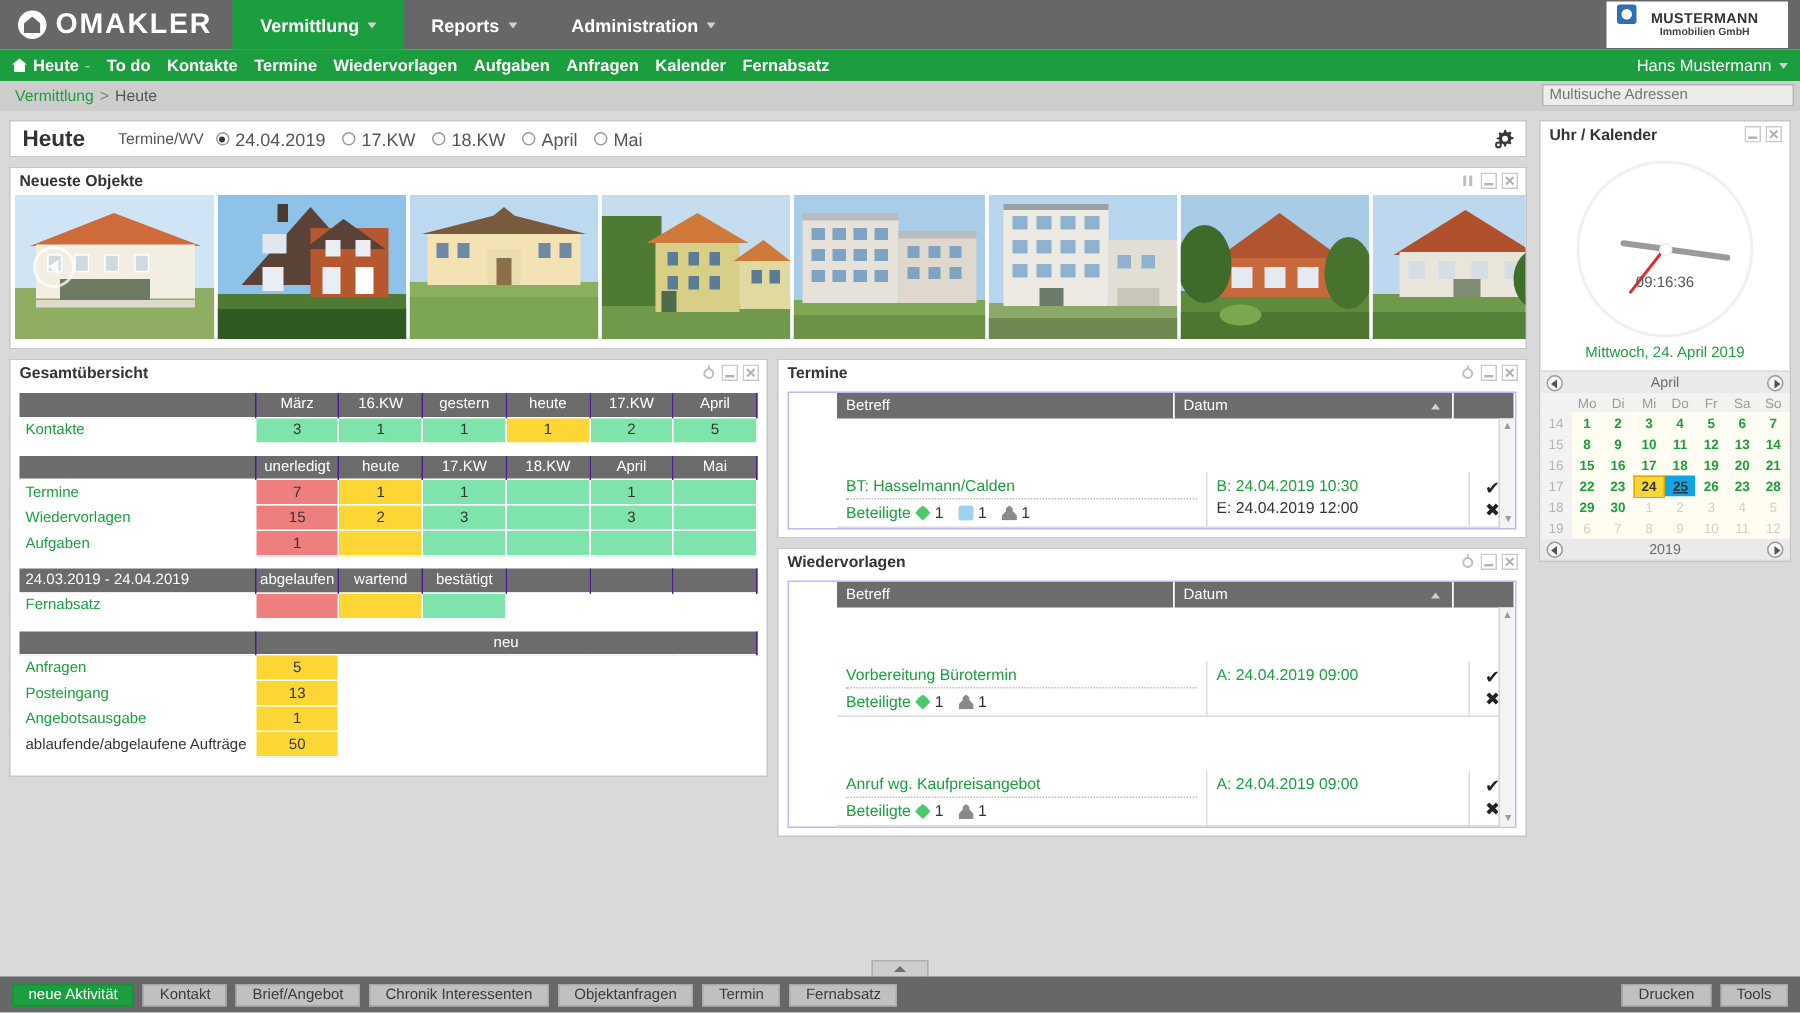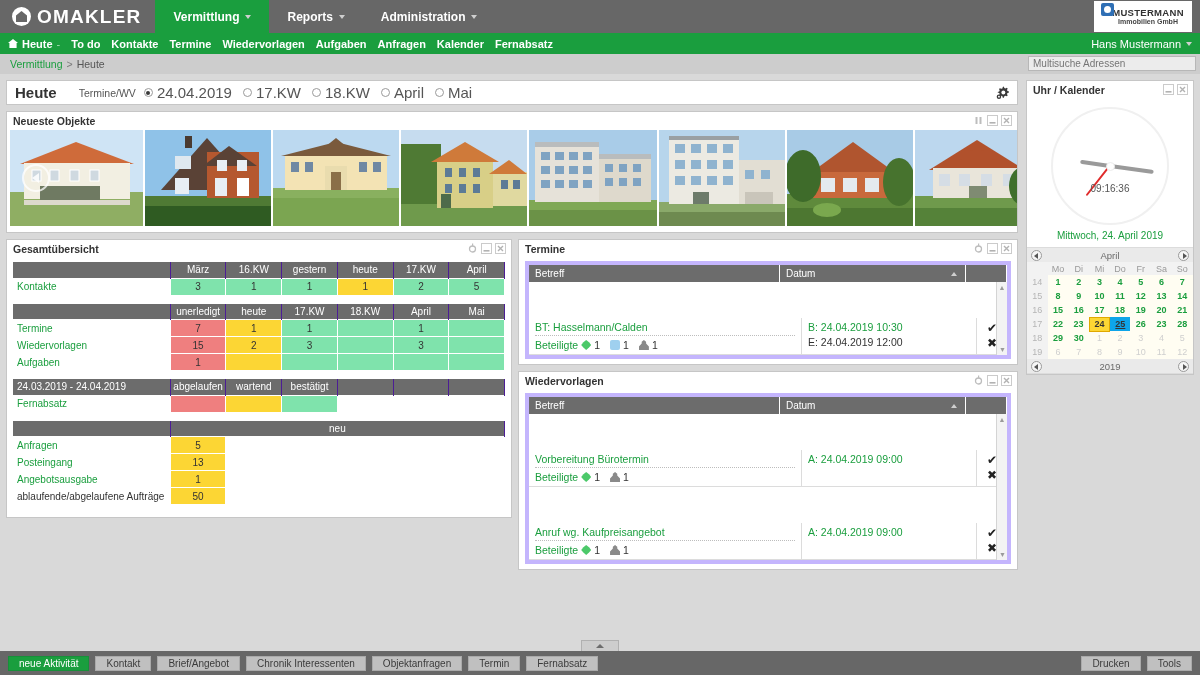--- a/index.html
+++ b/index.html
@@ -23,21 +23,21 @@
   }
   .logo-text { font-size:19px; font-weight:bold; letter-spacing:1.2px; }
   .mainmenu { display:flex; align-items:stretch; }
   .mainmenu .mi {
     display:flex; align-items:center; gap:6px; padding:0 18px;
     color:#fff; font-size:12px; font-weight:bold; cursor:pointer;
   }
   .mainmenu .mi.active { background:#1a9e3e; }
   .caret-d { display:inline-block; border-left:3.5px solid transparent; border-right:3.5px solid transparent; border-top:4px solid #cfcfcf; }
   .brandbox {
-    position:absolute; right:8px; top:1px; width:98px; height:31px; background:#fff;
+    position:absolute; right:8px; top:1px; width:121px; height:31px; background:#fff;
     display:flex; flex-direction:column; align-items:center; justify-content:center; line-height:1.05;
   }
   .brandbox .bb-logo{ width:13px;height:13px;border-radius:2px;background:#2f6fb5; position:absolute; left:7px; top:2px;}
   .brandbox .bb-logo:after{content:"";position:absolute;left:3px;top:3px;width:7px;height:7px;background:#fff;border-radius:50%;}
   .brandbox .b1{ font-size:9.5px; font-weight:bold; color:#333; letter-spacing:.3px; margin-left:10px;}
   .brandbox .b2{ font-size:7px; font-weight:bold; color:#444; margin-left:10px;}
 
   
   .subnav { height:21px; background:#1a9e3e; display:flex; align-items:center; padding:0 8px; position:relative; }
   .subnav a { color:#fff; font-size:11px; font-weight:bold; text-decoration:none; margin-right:11px; cursor:pointer; white-space:nowrap;}
@@ -62,21 +62,21 @@
   
   .body { position:relative; height:601px; background:#d9d9d9; padding:6px; }
 
   .panelwrap { position:absolute; left:6px; top:6px; width:1012px; }
   .sidewrap  { position:absolute; left:1026px; top:6px; width:168px;border-radius:12px; }
 
   
   .heute-card { background:#fff; border:1px solid #c6c6c6; height:25px; display:flex; align-items:center; padding:0 8px; position:relative;}
   .heute-title { font-size:15px; font-weight:bold; color:#333; margin-right:22px;}
   .rg-label { font-size:10.5px; color:#555; margin-right:8px;}
-  .radio-item { display:inline-flex; align-items:center; gap:4px; margin-right:11px; font-size:15px; color:#555; cursor:pointer;}
+  .radio-item { display:inline-flex; align-items:center; gap:4px; margin-right:11px; font-size:12px; color:#555; cursor:pointer;}
   .radio { width:9px; height:9px; border:1px solid #9a9a9a; border-radius:50%; background:#fff; position:relative; flex:none;}
   .radio.on:after{ content:""; position:absolute; left:1.5px; top:1.5px; width:4px; height:4px; border-radius:50%; background:#3a3a3a;}
   .gear-btn { position:absolute; right:7px; top:4px; width:15px; height:15px; cursor:pointer;}
   .gear-btn svg{ display:block; }
 
   
   .panel { background:#fff; border:1px solid #c6c6c6; margin-top:6px; position:relative; }
   .panel-head { height:18px; display:flex; align-items:center; padding:0 6px; position:relative;}
   .panel-title { font-size:10.5px; font-weight:bold; color:#333; }
   .panel-tools { position:absolute; right:5px; top:3px; display:flex; gap:3px; align-items:center; }
@@ -115,21 +115,21 @@
   .tblock { padding:4px 6px 2px 6px; }
   .tgap { height:8px; }
 
   
   .lst { width:100%; border-collapse:collapse; table-layout:fixed; }
   .lst th {
     background:#6c6c6c; color:#fff; font-size:10px; font-weight:normal; height:17px;
     text-align:left; padding-left:6px; border-right:1px solid #fff;
   }
   .lst-wrap { padding:3px 6px 5px 6px; position:relative; }
-  .lst-box { border:4px solid #c4b5fd; position:relative; }
+  .lst-box { border:1px solid #c4b5fd; position:relative;padding-left:32px; }
   .rowgrp { border-bottom:1px solid #dcdcdc; display:flex;margin-top:36px; }
   .rowgrp:last-child{ border-bottom:none;}
   .rg-c1 { flex:1 1 auto; padding:3px 6px; border-right:1px solid #dcdcdc;}
   .rg-c2 { width:175px; padding:3px 6px; border-right:1px solid #dcdcdc;}
   .rg-c3 { width:30px; padding:3px 0; text-align:center;}
   .subj { color:#1a9e3e; font-size:10.5px; padding-bottom:2px; border-bottom:1px dotted #bdbdbd;}
   .betei { font-size:10.5px; color:#1a9e3e; padding-top:3px; display:flex; align-items:center; gap:3px;}
   .betei .cnt { color:#333; margin-right:7px;}
   .dt { color:#1a9e3e; font-size:10.5px;}
   .dt.dim { color:#333;}

